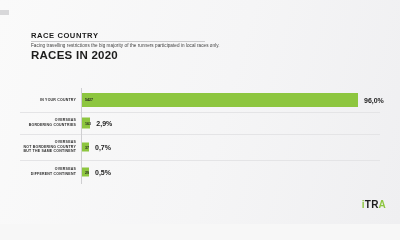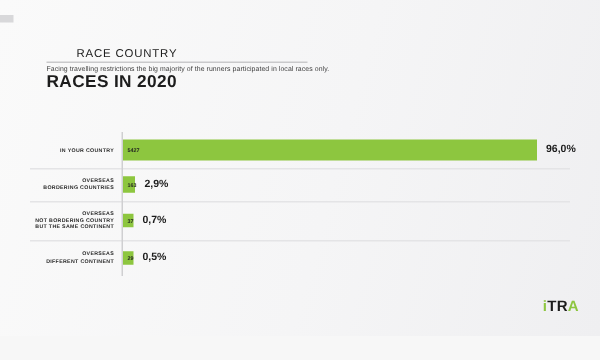--- a/index.html
+++ b/index.html
@@ -40,24 +40,23 @@
     letter-spacing: 0.25px;
     color: #1c1c1c;
     margin-top: 35px;
   }
 
   #section-title {
     position: absolute;
     left: 31px;
     top: 31px;
     font-size: 7.6px;
-    font-weight: normal;
+    font-weight: bold;
     letter-spacing: 0.55px;
     color: #1c1c1c;
-    margin-left: 20px;
   }
 
   #section-rule {
     position: absolute;
     left: 31px;
     top: 41px;
     width: 174px;
     height: 1px;
     background: #c9c9cb;
   }

